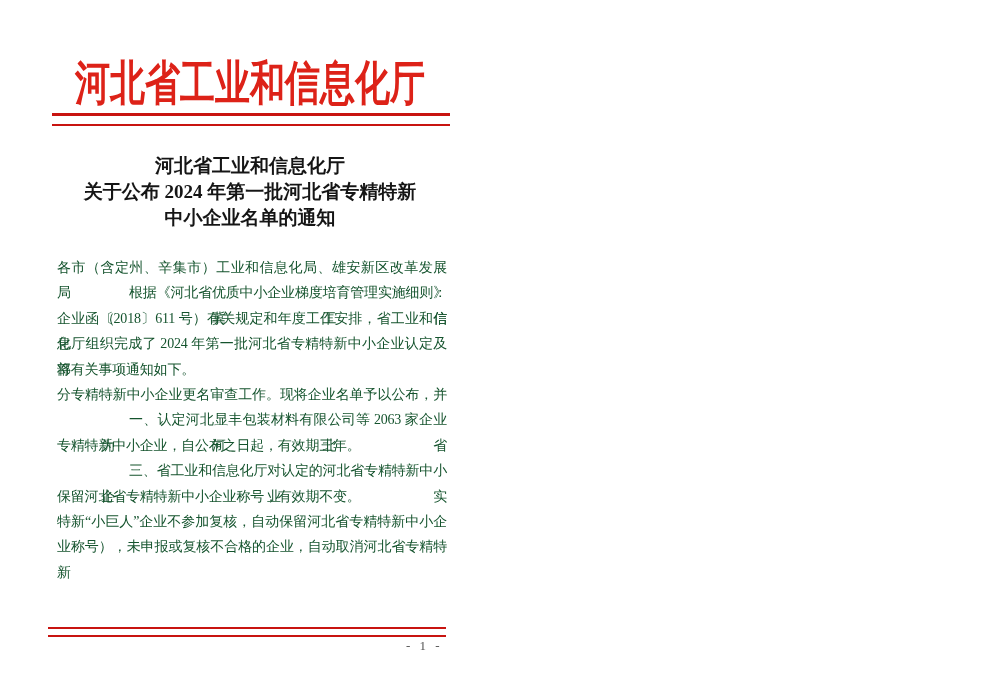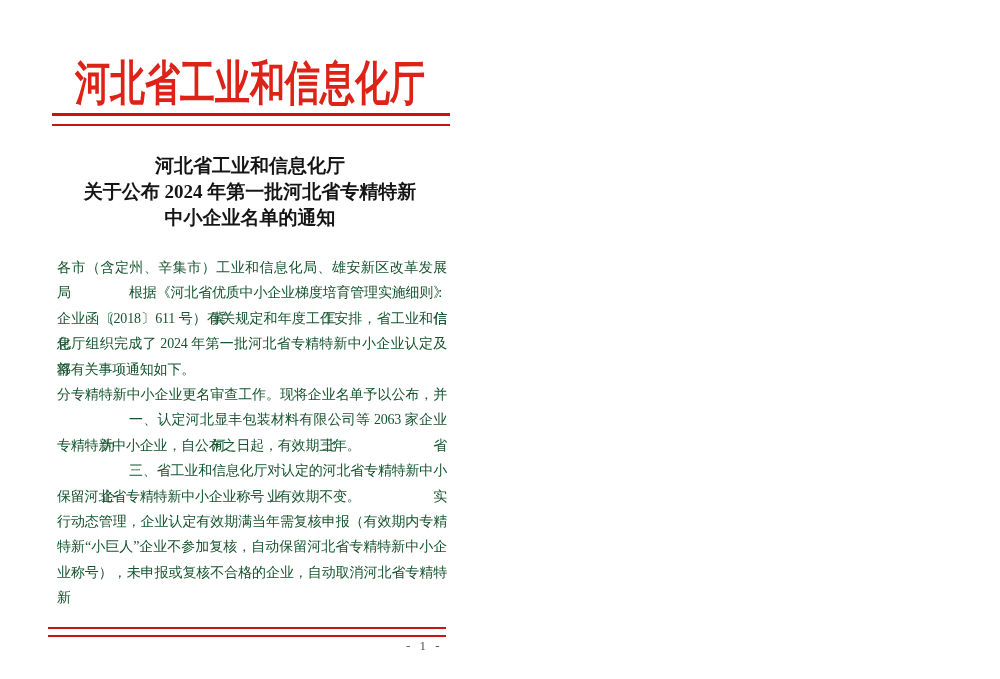--- a/index.html
+++ b/index.html
@@ -52,21 +52,20 @@
       <p class="bl fill">各市（含定州、辛集市）工业和信息化局、雄安新区改革发展局：</p>
       <p class="bl ind fill">根据《河北省优质中小企业梯度培育管理实施细则》（冀工信</p>
       <p class="bl fill">企业函〔2018〕611 号）有关规定和年度工作安排，省工业和信息</p>
       <p class="bl fill">化厅组织完成了 2024 年第一批河北省专精特新中小企业认定及部</p>
       <p class="bl">将有关事项通知如下。</p>
       <p class="bl fill">分专精特新中小企业更名审查工作。现将企业名单予以公布，并</p>
       <p class="bl ind fill">一、认定河北显丰包装材料有限公司等 2063 家企业为河北省</p>
       <p class="bl">专精特新中小企业，自公布之日起，有效期三年。</p>
       <p class="bl ind fill">三、省工业和信息化厅对认定的河北省专精特新中小企业实</p>
       <p class="bl">保留河北省专精特新中小企业称号，有效期不变。</p>
-      <p class="bl fill">行动态管理，企业认定有效期满当年需复核申报（有效期内专精</p>
       <p class="bl fill">特新“小巨人”企业不参加复核，自动保留河北省专精特新中小企</p>
       <p class="bl fill">业称号），未申报或复核不合格的企业，自动取消河北省专精特新</p>
     </div>
 
     <div class="foot-rule"></div>
     <div class="pagenum pn1">- 1 -</div>
   </section>
 
   <section class="page page2">
     

